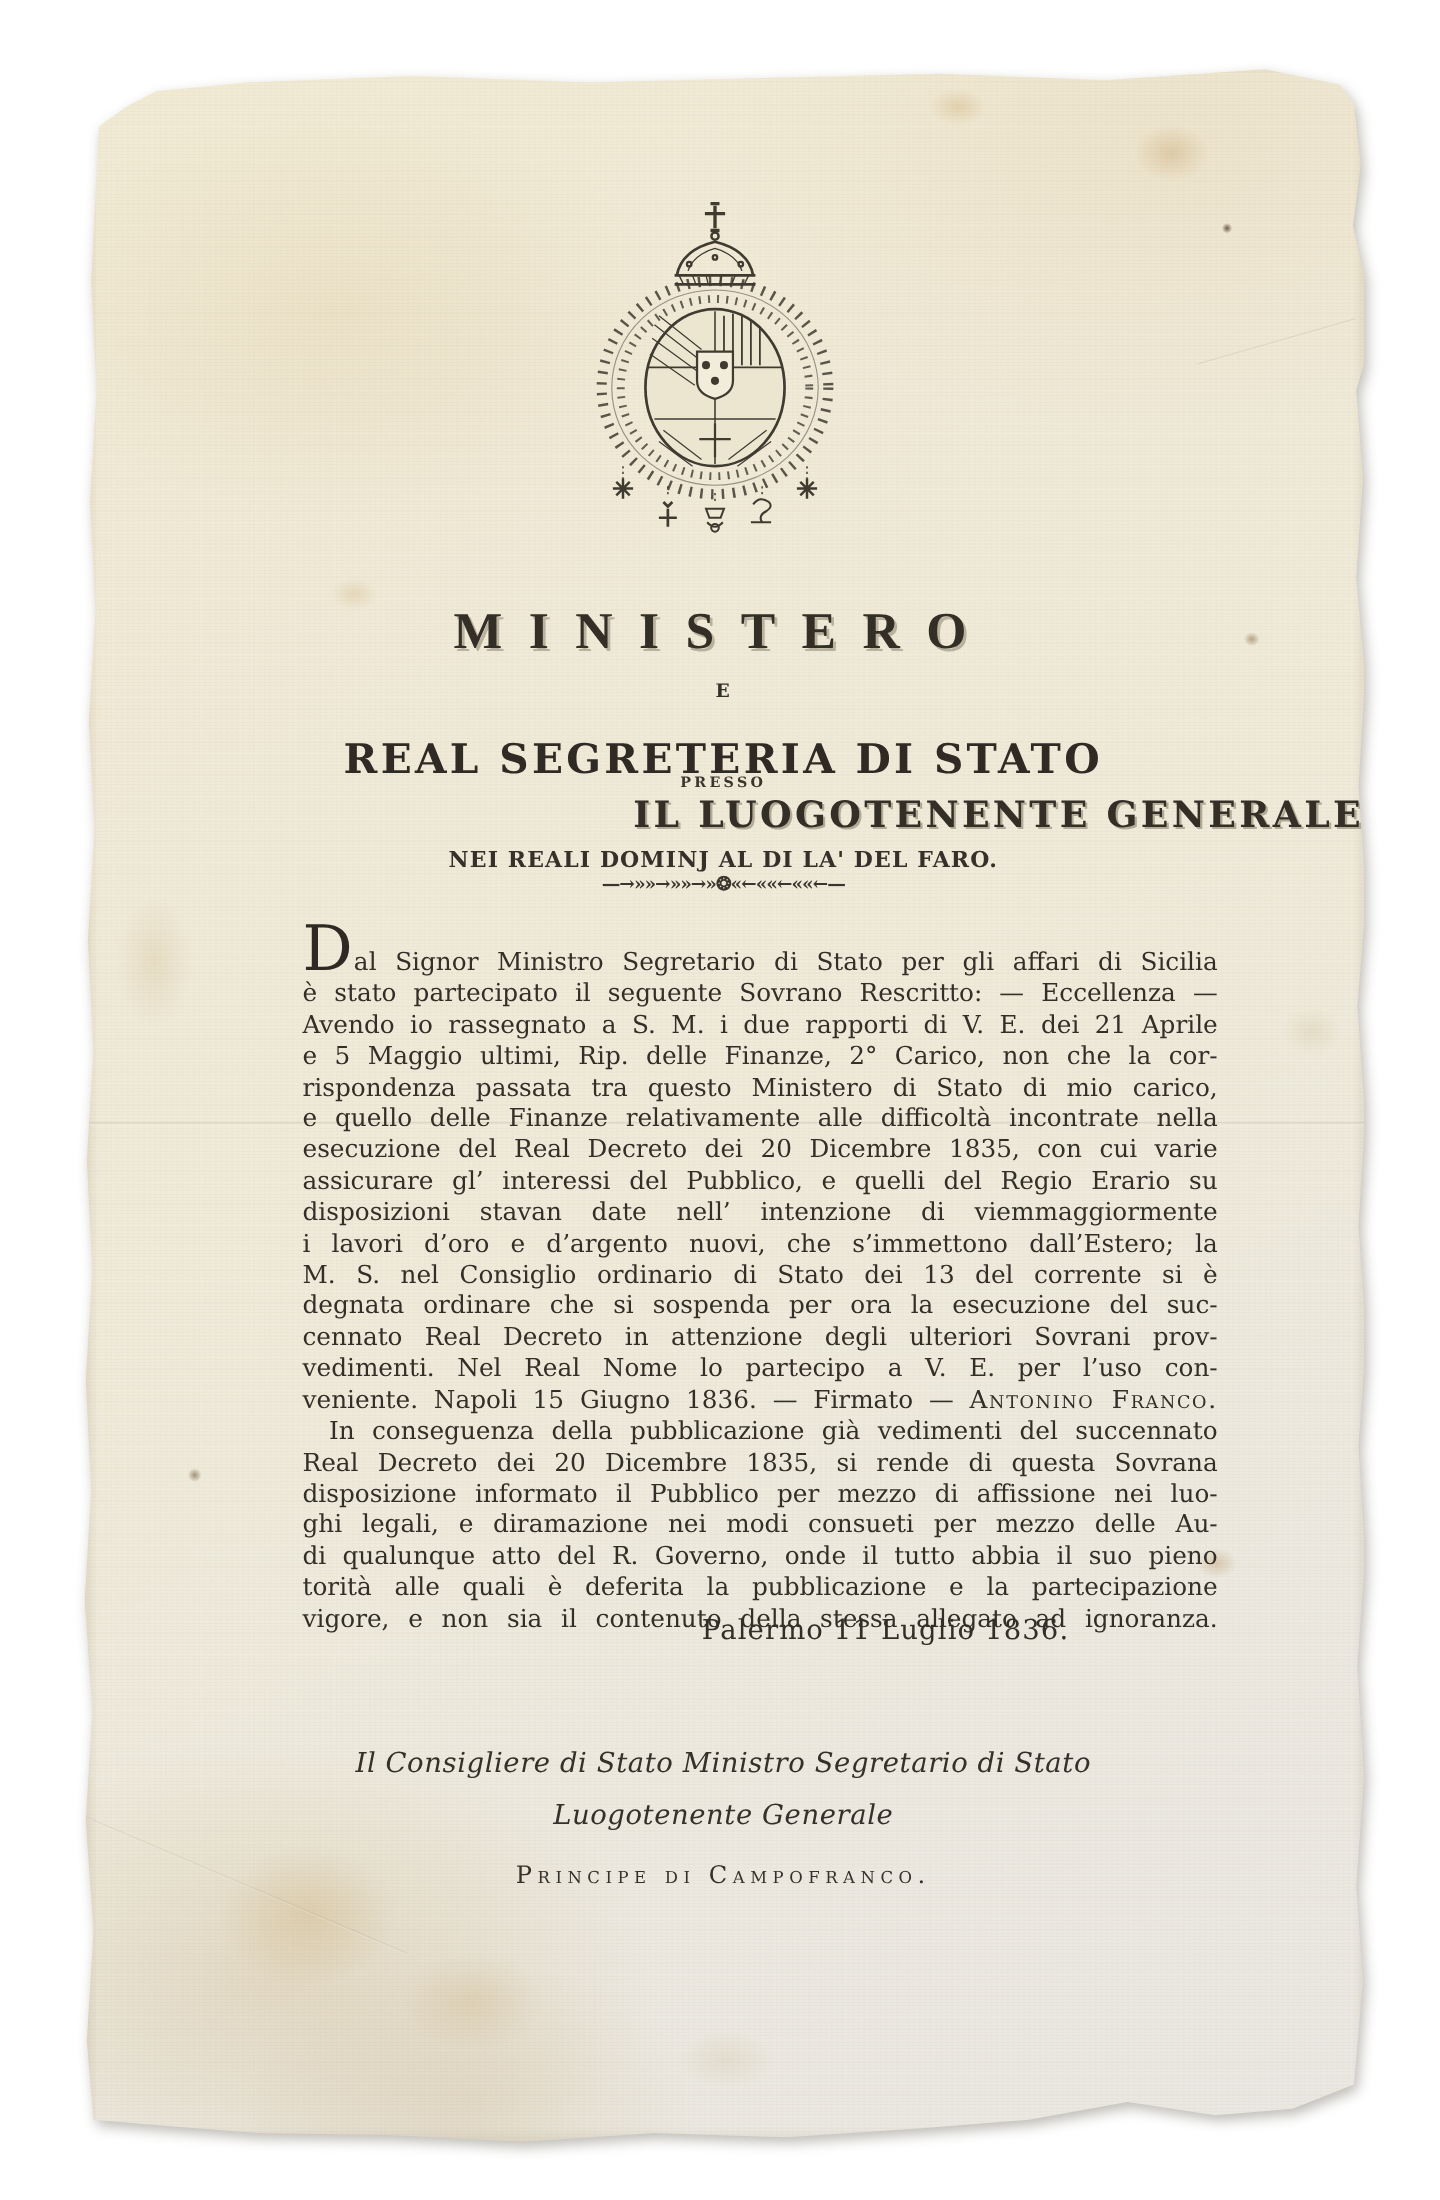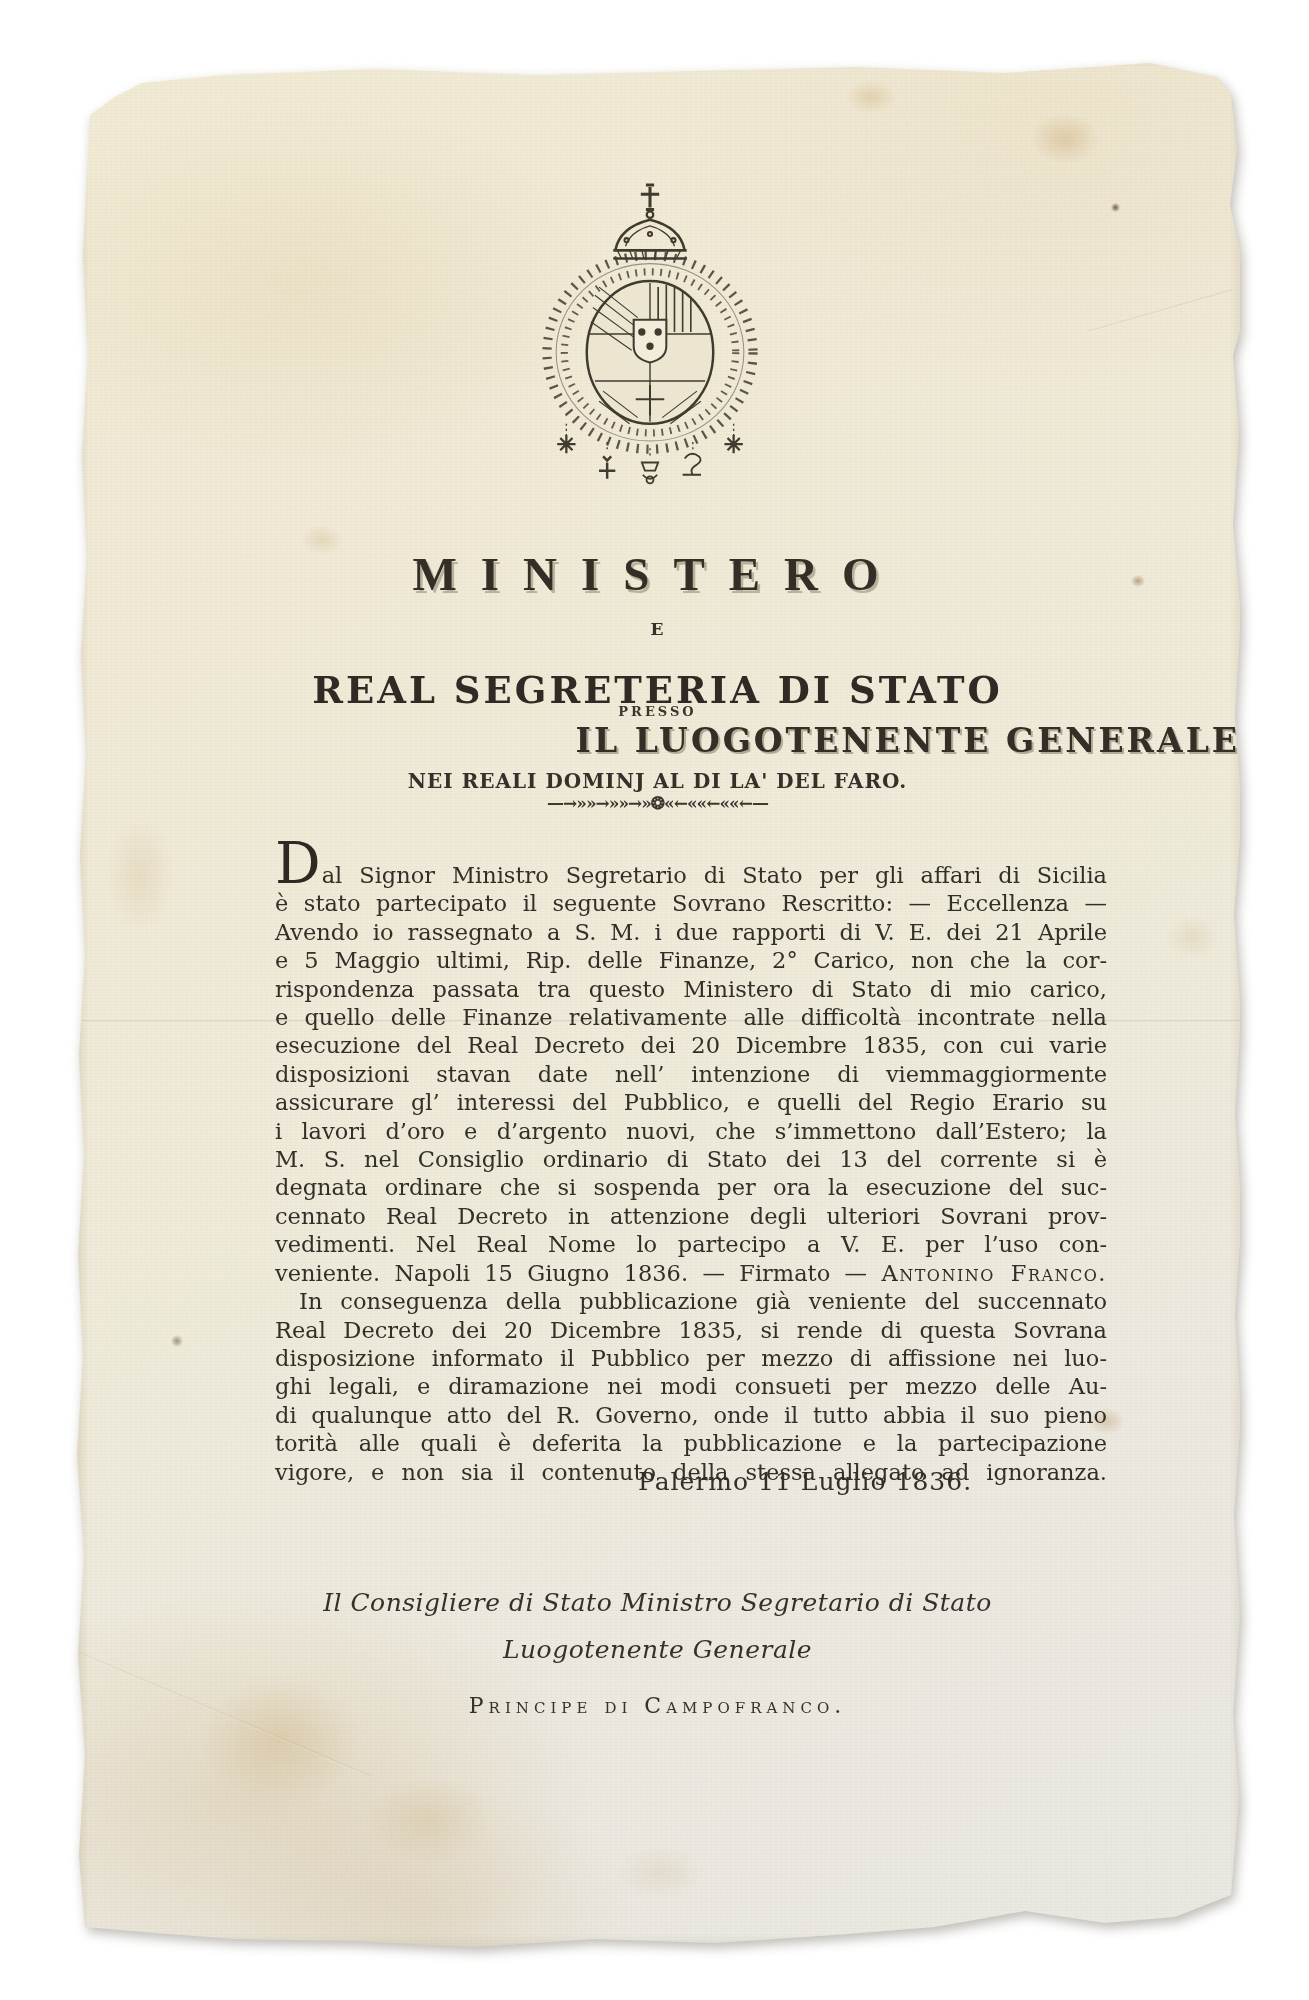--- a/index.html
+++ b/index.html
@@ -180,29 +180,29 @@
     <div class="center-col t-ornament">—→»»→»»→»❂«←««←««←—</div>
 
     <div class="bodyblock" id="body-paragraphs">
         <div class="bline"><span class="dropcap">D</span>al Signor Ministro Segretario di Stato per gli affari di Sicilia</div>
         <div class="bline">è stato partecipato il seguente Sovrano Rescritto: — Eccellenza —</div>
         <div class="bline">Avendo io rassegnato a S. M. i due rapporti di V. E. dei 21 Aprile</div>
         <div class="bline">e 5 Maggio ultimi, Rip. delle Finanze, 2° Carico, non che la cor-</div>
         <div class="bline">rispondenza passata tra questo Ministero di Stato di mio carico,</div>
         <div class="bline">e quello delle Finanze relativamente alle difficoltà incontrate nella</div>
         <div class="bline">esecuzione del Real Decreto dei 20 Dicembre 1835, con cui varie</div>
+        <div class="bline">assicurare gl’ interessi del Pubblico, e quelli del Regio Erario su</div>
         <div class="bline">disposizioni stavan date nell’ intenzione di viemmaggiormente</div>
-        <div class="bline">assicurare gl’ interessi del Pubblico, e quelli del Regio Erario su</div>
         <div class="bline">i lavori d’oro e d’argento nuovi, che s’immettono dall’Estero; la</div>
         <div class="bline">M. S. nel Consiglio ordinario di Stato dei 13 del corrente si è</div>
         <div class="bline">degnata ordinare che si sospenda per ora la esecuzione del suc-</div>
         <div class="bline">cennato Real Decreto in attenzione degli ulteriori Sovrani prov-</div>
         <div class="bline">vedimenti. Nel Real Nome lo partecipo a V. E. per l’uso con-</div>
         <div class="bline">veniente. Napoli 15 Giugno 1836. — Firmato — <span class="sc">Antonino Franco.</span></div>
-        <div class="bline indent">In conseguenza della pubblicazione già veniente del succennato</div>
+        <div class="bline indent">In conseguenza della pubblicazione già vedimenti del succennato</div>
         <div class="bline">Real Decreto dei 20 Dicembre 1835, si rende di questa Sovrana</div>
         <div class="bline">disposizione informato il Pubblico per mezzo di affissione nei luo-</div>
         <div class="bline">ghi legali, e diramazione nei modi consueti per mezzo delle Au-</div>
         <div class="bline">di qualunque atto del R. Governo, onde il tutto abbia il suo pieno</div>
         <div class="bline">torità alle quali è deferita la pubblicazione e la partecipazione</div>
         <div class="bline">vigore, e non sia il contenuto della stessa allegato ad ignoranza.</div>
       </div>
 
     <div class="dateline">Palermo 11 Luglio 1836.</div>
     <div class="center-col sig-role1">Il Consigliere di Stato Ministro Segretario di Stato</div>

